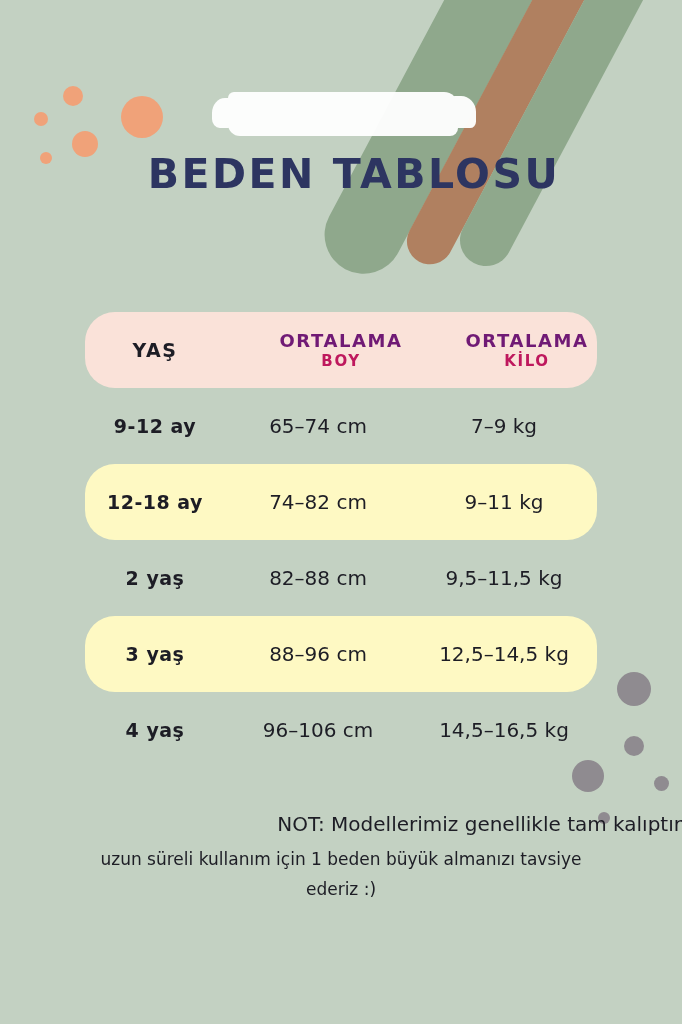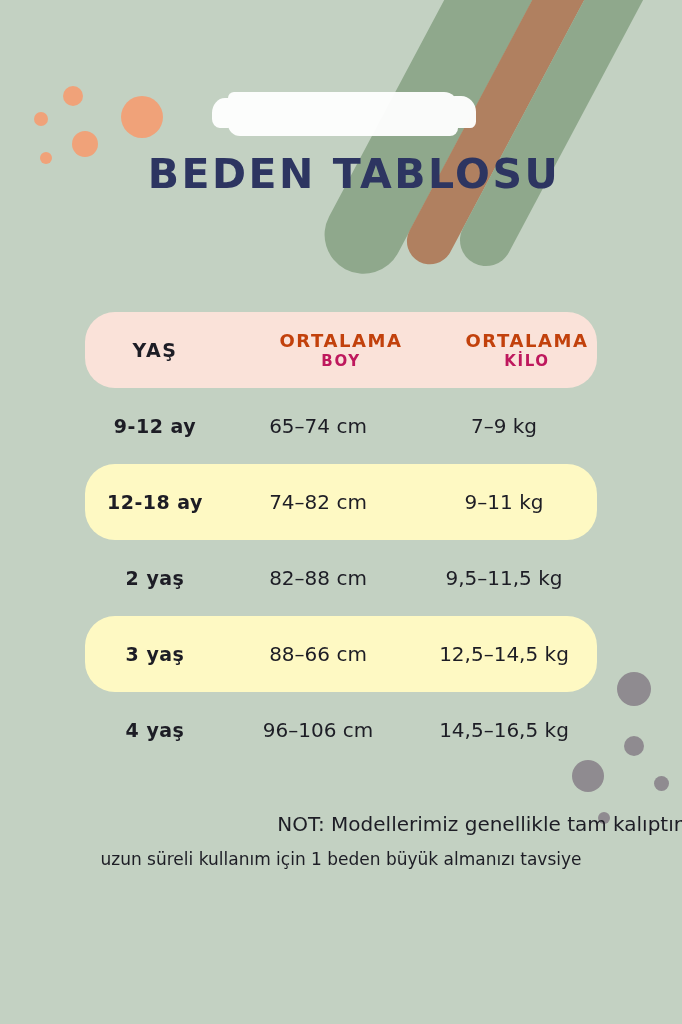--- a/index.html
+++ b/index.html
@@ -168,21 +168,21 @@
   .head-cell {
     flex: 1;
     text-align: center;
     line-height: 1.22;
   }
   .head-l1 {
     display: block;
     font-size: 18px;
     font-weight: bold;
     letter-spacing: 1.6px;
-    color: #c2410c;
+    color: #701a75;
   }
   .head-l2 {
     display: block;
     font-size: 15px;
     font-weight: bold;
     letter-spacing: 1.6px;
     color: #be185d;
   }
 
   
@@ -259,30 +259,31 @@
     </div>
 
     <div class="row">
       <div class="c1">2 yaş</div>
       <div class="c2">82–88 cm</div>
       <div class="c3">9,5–11,5 kg</div>
     </div>
 
     <div class="row banded">
       <div class="c1">3 yaş</div>
-      <div class="c2">88–66 cm</div>
+      <div class="c2">88–96 cm</div>
       <div class="c3">12,5–14,5 kg</div>
     </div>
 
     <div class="row">
       <div class="c1">4 yaş</div>
       <div class="c2">96–106 cm</div>
       <div class="c3">14,5–16,5 kg</div>
     </div>
 
   </div>
 
   <div class="note">
     <p class="note-1">NOT: Modellerimiz genellikle tam kalıptır</p>
     <p class="note-2">uzun süreli kullanım için 1 beden büyük almanızı tavsiye</p>
+    <p class="note-2" style="margin-top:4px;">ederiz :)</p>
   </div>
 
 </div>
 
 </body></html>

